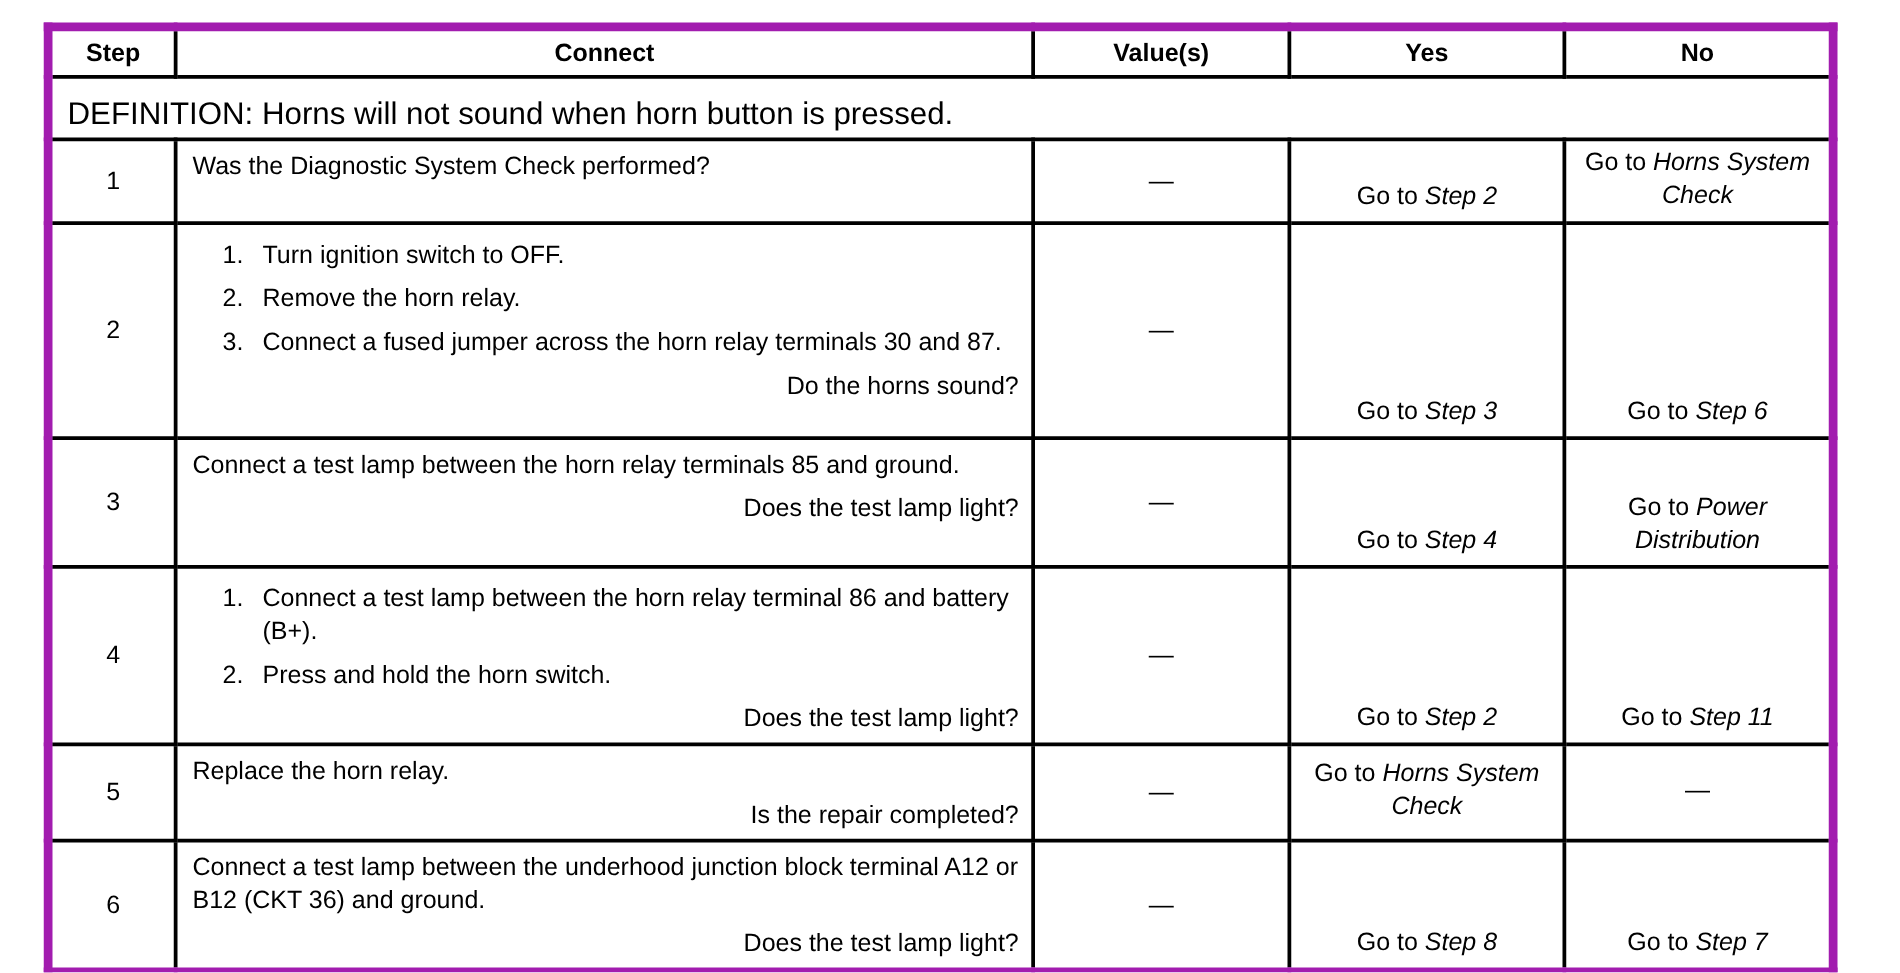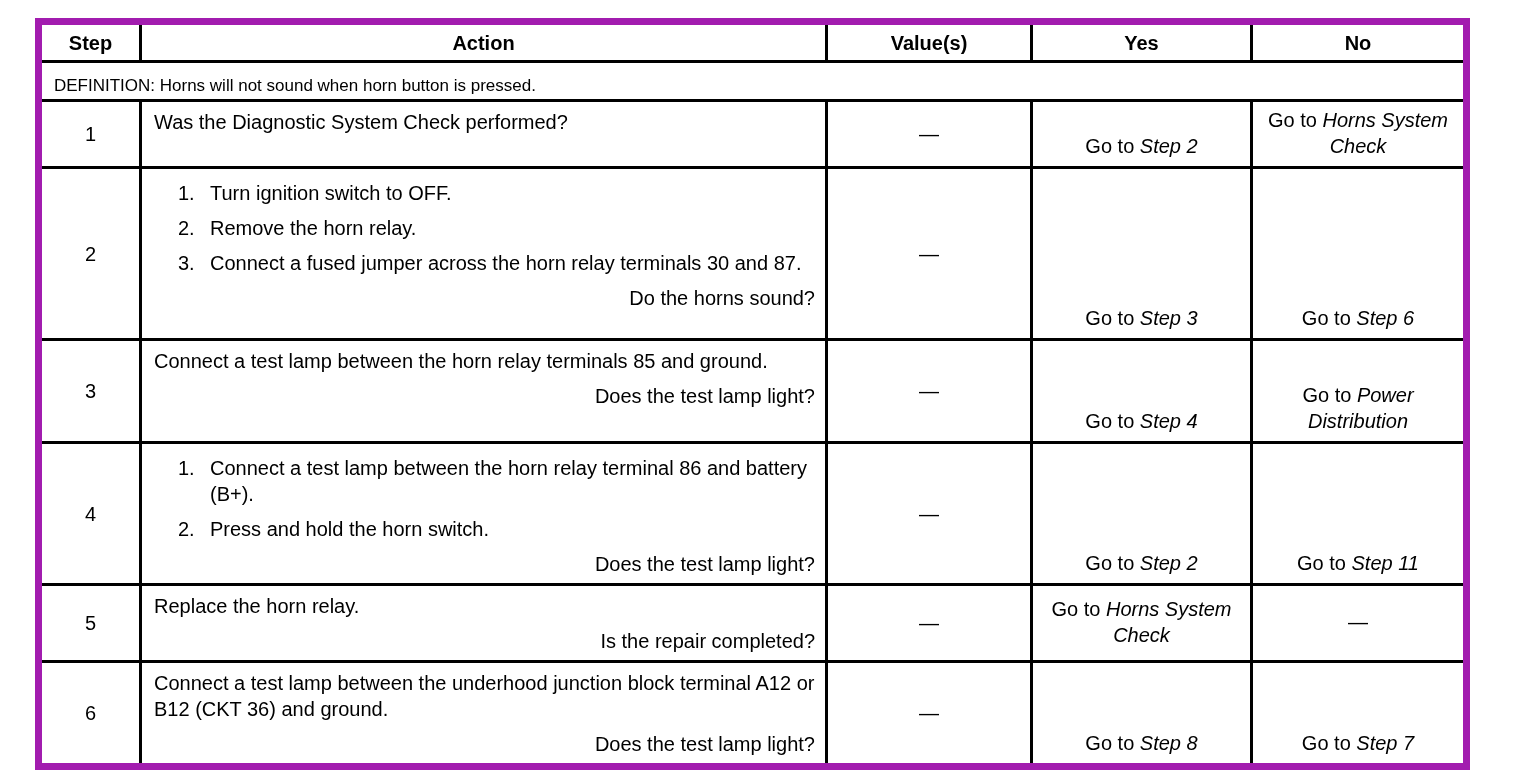--- a/index.html
+++ b/index.html
@@ -42,21 +42,21 @@
 
   th.hdr {
     font-weight: bold;
     text-align: center;
     vertical-align: middle;
     padding: 2px 4px;
   }
   td.definition {
     vertical-align: middle;
     padding: 12px 8px 2px 12px;
-    font-size: 17px;
+    font-size: 25px;
   }
   td.step {
     text-align: center;
     vertical-align: middle;
     padding: 2px;
   }
   td.action {
     vertical-align: top;
     padding: 7px 10px 6px 12px;
   }
@@ -92,21 +92,21 @@
     <colgroup>
       <col style="width:102px">
       <col style="width:686px">
       <col style="width:205px">
       <col style="width:220px">
       <col style="width:215px">
     </colgroup>
     <thead>
       <tr>
         <th class="hdr">Step</th>
-        <th class="hdr">Action</th>
+        <th class="hdr">Connect</th>
         <th class="hdr">Value(s)</th>
         <th class="hdr">Yes</th>
         <th class="hdr">No</th>
       </tr>
     </thead>
     <tbody>
       <tr>
         <td class="definition" colspan="5">DEFINITION: Horns will not sound when horn button is pressed.</td>
       </tr>
 

